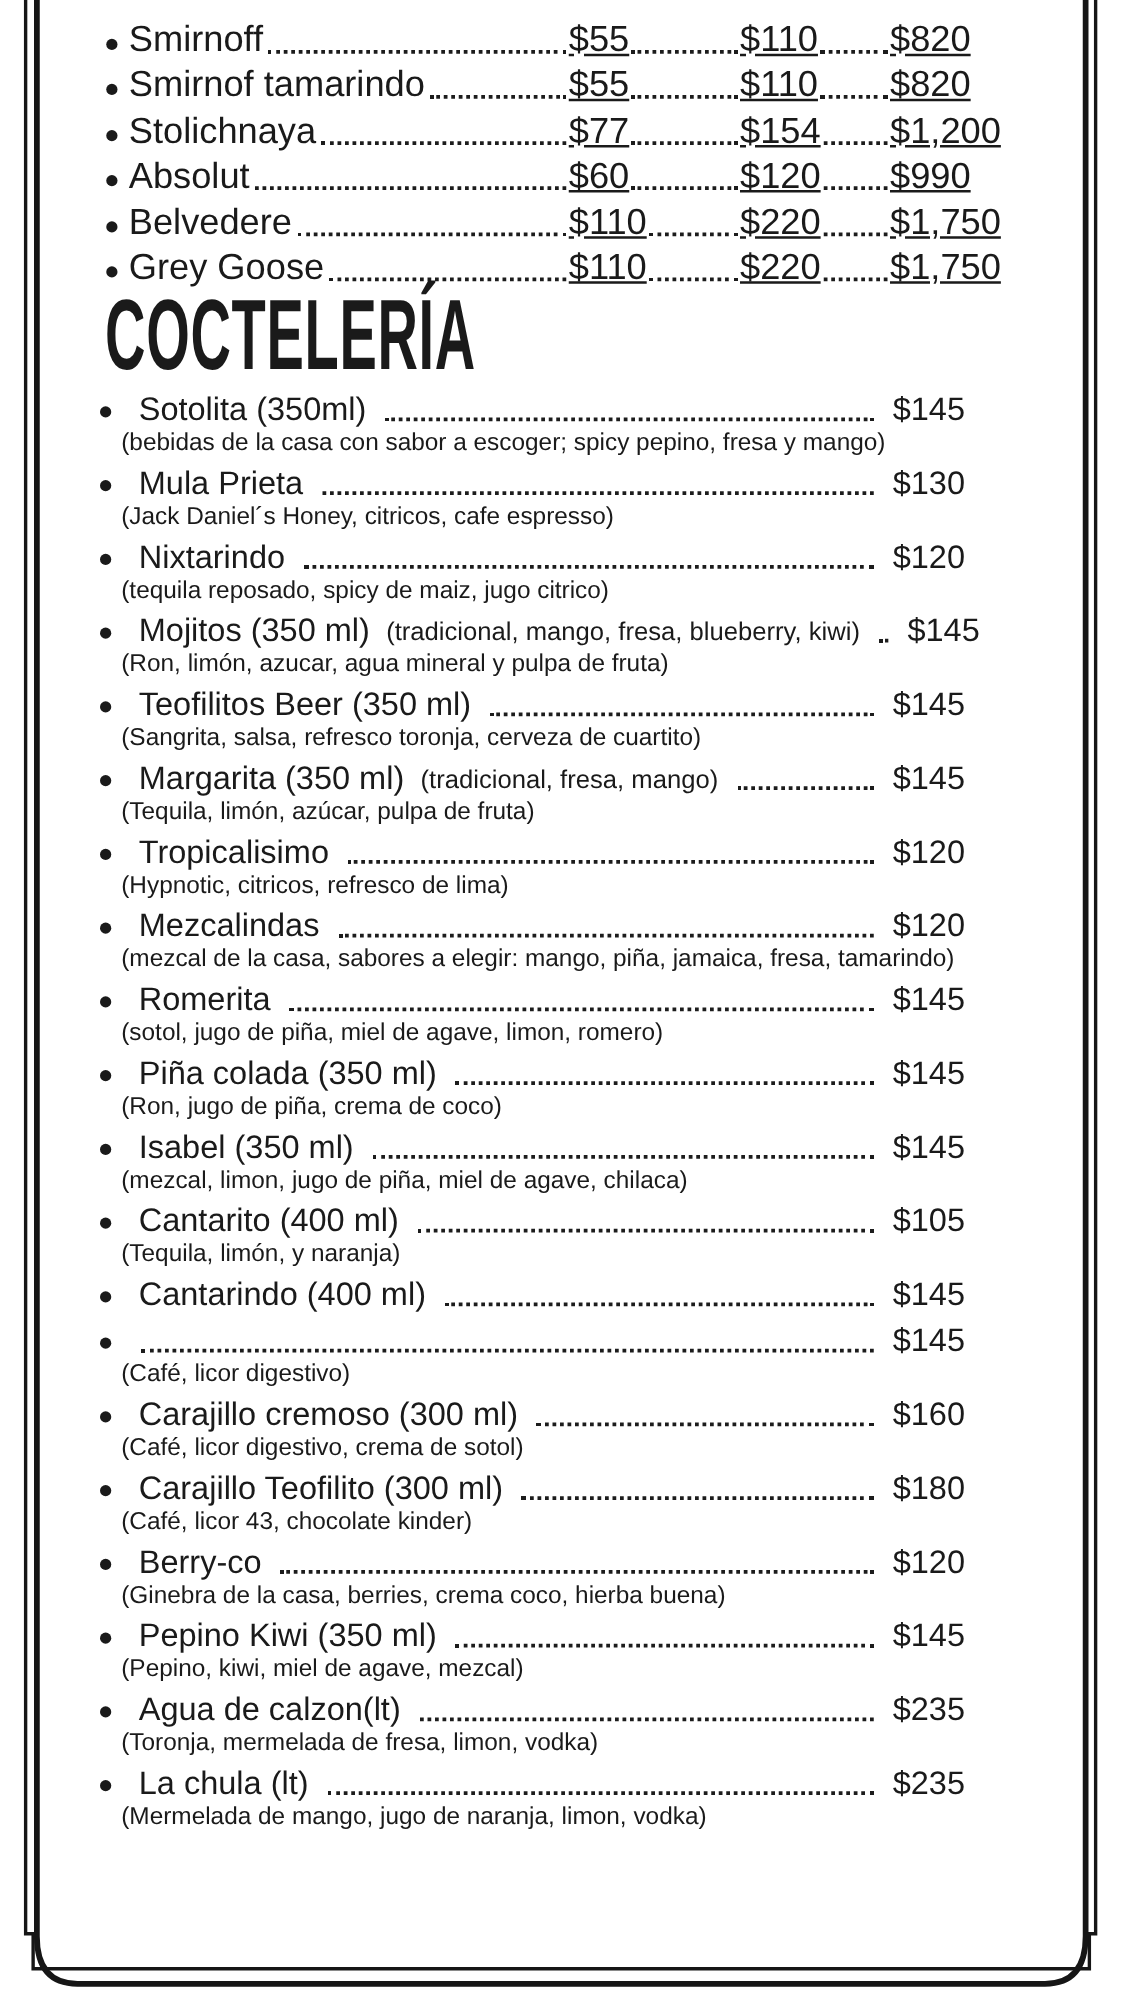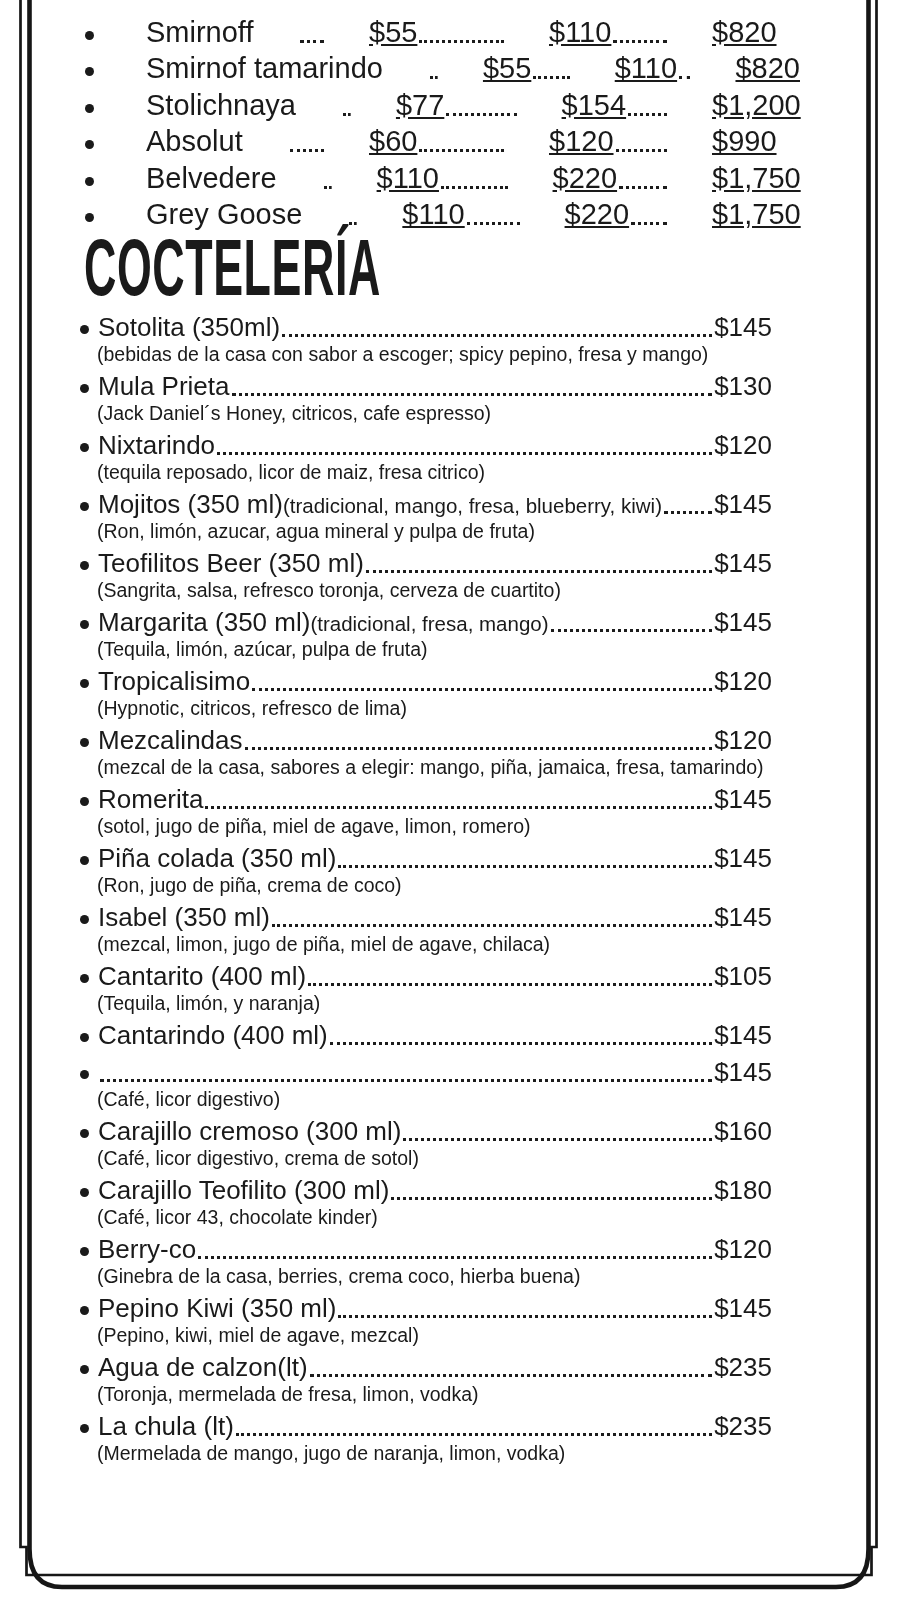--- a/index.html
+++ b/index.html
@@ -7,41 +7,41 @@
     width:899px;height:1600px;position:relative;overflow:hidden;
     background:#ffffff;color:#1a1a1a;
     font-family:"Liberation Sans","DejaVu Sans",sans-serif;
     -webkit-font-smoothing:antialiased;
   }
   .frame-svg{position:absolute;left:0;top:0;z-index:1;pointer-events:none;}
   .content{position:absolute;left:0;top:0;width:899px;z-index:2;}
 
   
   .vodka-list{list-style:none;margin:12px 0 0 85px;padding:0;width:715px;}
-  .vrow{display:flex;align-items:flex-end;height:36.5px;font-size:29px;gap:43px;}
+  .vrow{display:flex;align-items:flex-end;height:36.5px;font-size:29px;}
   .dot{flex:none;width:9px;height:9px;border-radius:50%;background:#1a1a1a;margin:0 9px 9px 0;}
   .vname{white-space:nowrap;padding-right:2px;}
   .lead{flex:1;min-width:8px;border-bottom:3.4px dotted #1c1c1c;margin:0 2px 6px 2px;}
   .vcol{display:flex;align-items:flex-end;text-decoration:underline;}
   .vcol1{width:137px;}
   .vcol2{width:120px;}
   .vcol3{width:88px;}
   .vprice{white-space:nowrap;}
 
   
   .section-title{
     margin:5px 0 10px 84px;height:66px;
     font-size:80px;line-height:64px;font-weight:bold;letter-spacing:1px;
     transform:scaleX(0.56);transform-origin:left center;white-space:nowrap;
   }
 
   
   .cocktail-list{list-style:none;margin:2px 0 0 80px;padding:0;width:692px;}
   .citem{margin:0 0 6px 0;}
-  .crow{display:flex;align-items:flex-end;font-size:26px;line-height:31px;}
+  .crow{display:flex;align-items:flex-end;font-size:26px;line-height:31px;gap:13px;}
   .cname{white-space:nowrap;}
   .cnote{font-size:20.5px;line-height:26px;white-space:nowrap;padding-bottom:1px;}
   .cprice{white-space:nowrap;}
   .cdesc{font-size:19.5px;line-height:21px;margin:1px 0 0 17px;white-space:nowrap;}
 </style>
 </head>
 <body>
 
 <svg class="frame-svg" width="899" height="1600" viewBox="0 0 899 1600">
   <path d="M20.5,0 V1547 H26.5 V1575 H871.5 V1547 H876.5 V0" fill="none" stroke="#161616" stroke-width="2.7"></path>
@@ -180,21 +180,21 @@
   </li>
 
   <li class="citem">
     <div class="crow">
       <span class="dot"></span>
       <span class="cname">Nixtarindo</span>
 
       <span class="lead"></span>
       <span class="cprice">$120</span>
     </div>
-    <div class="cdesc">(tequila reposado, licor de maiz, fresa citrico)</div>
+    <div class="cdesc">(tequila reposado, spicy de maiz, jugo citrico)</div>
   </li>
 
   <li class="citem">
     <div class="crow">
       <span class="dot"></span>
       <span class="cname">Mojitos (350 ml)</span>
       <span class="cnote">(tradicional, mango, fresa, blueberry, kiwi)</span>
       <span class="lead"></span>
       <span class="cprice">$145</span>
     </div>

